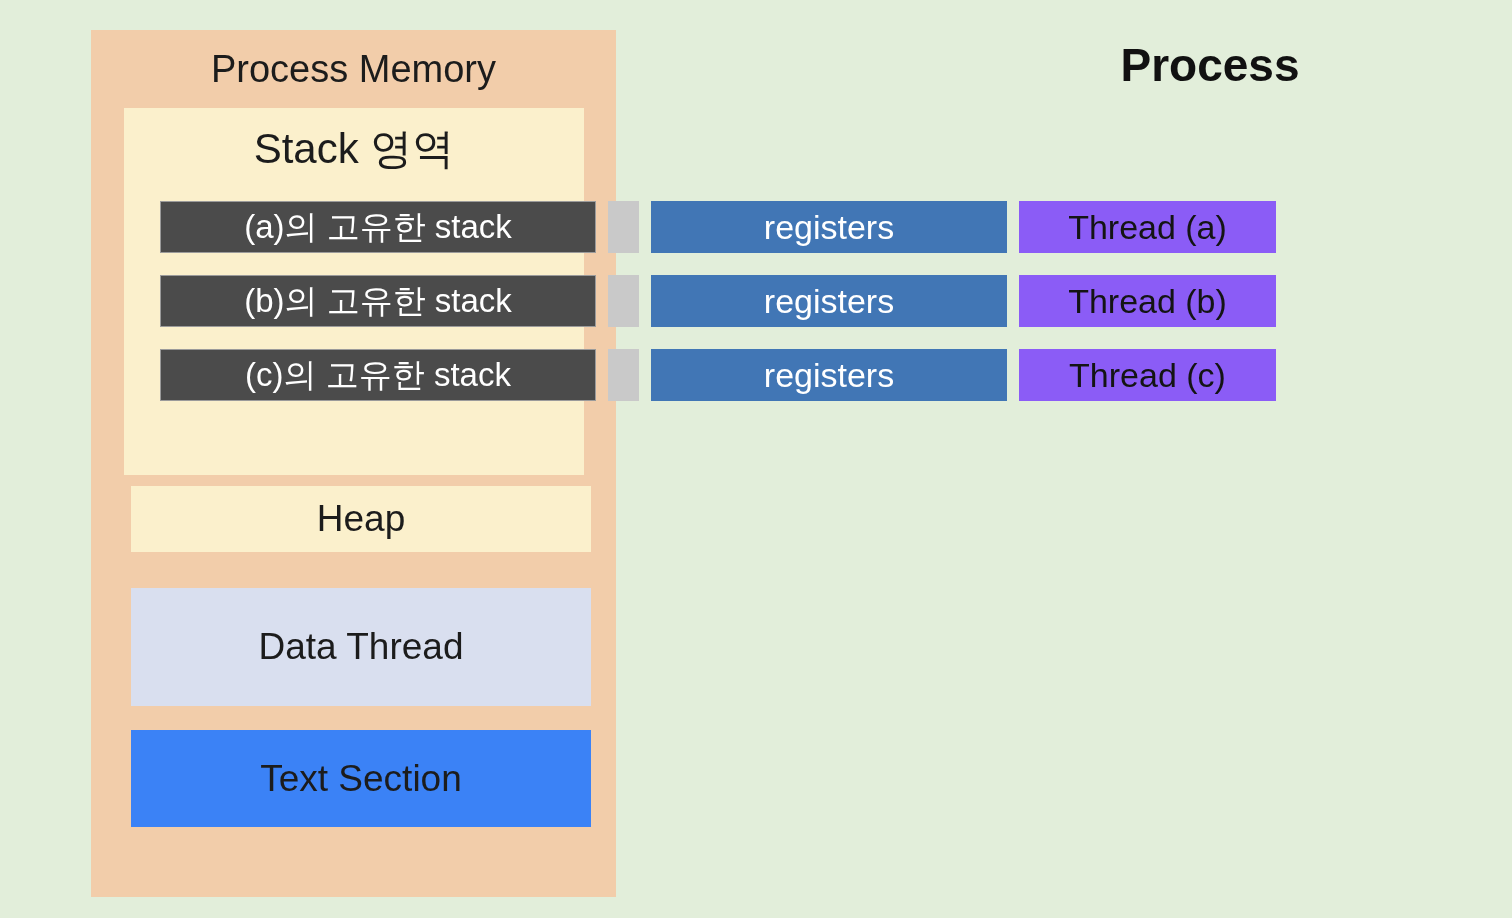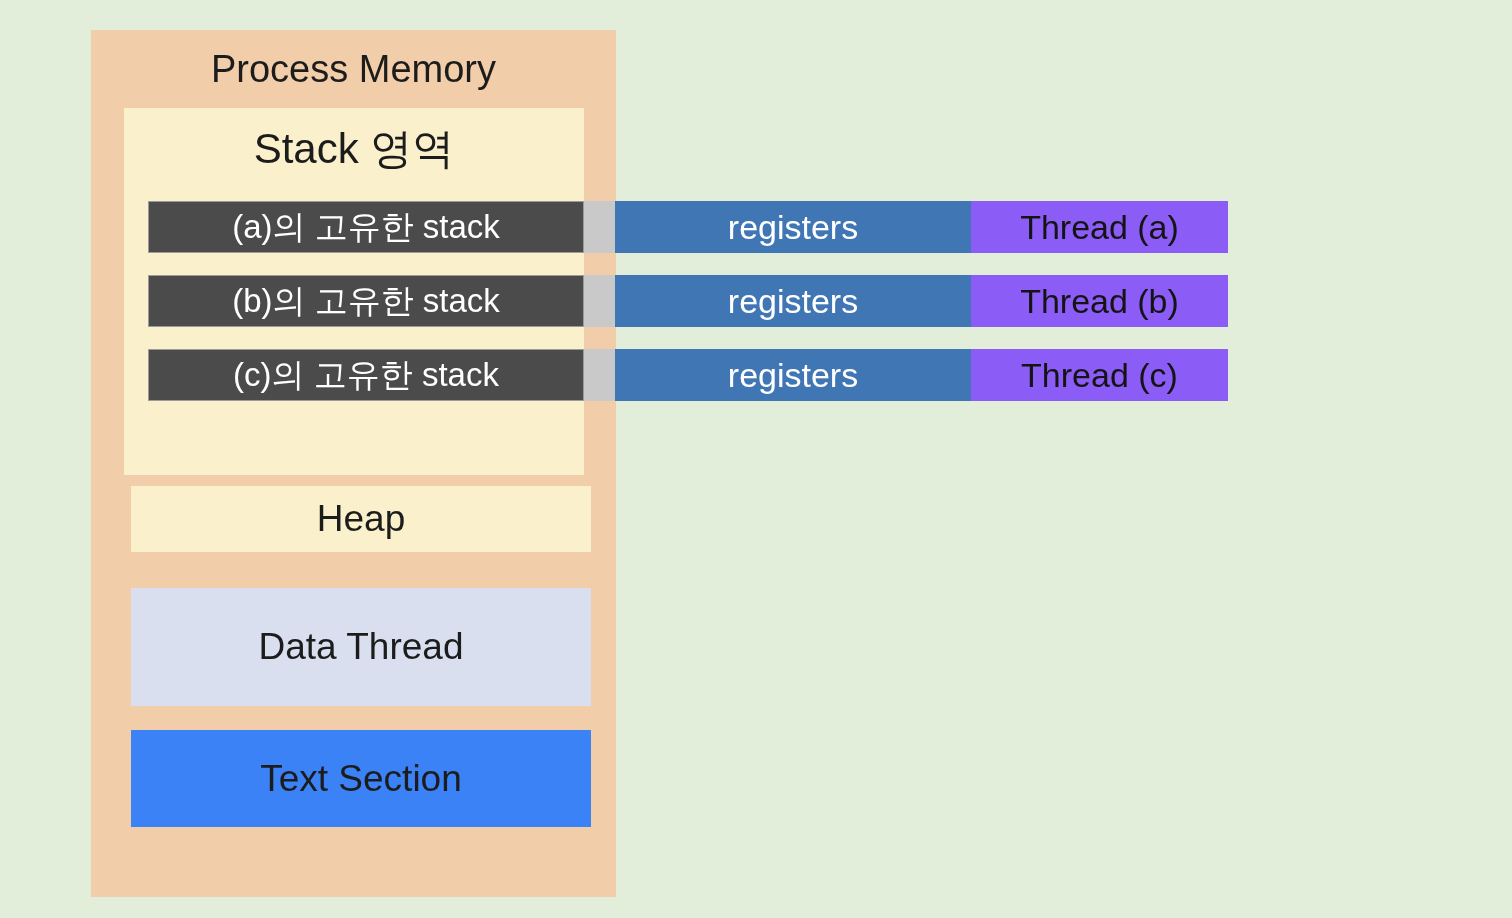--- a/index.html
+++ b/index.html
@@ -78,20 +78,21 @@
   }
   .row-a { top: 201px; }
   .row-b { top: 275px; }
   .row-c { top: 349px; }
   .seg {
     display: flex;
     align-items: center;
     justify-content: center;
     box-sizing: border-box;
     white-space: nowrap;
+    margin-left: 12px;
   }
   .seg-stack {
     width: 436px;
     background: #4b4b4b;
     border: 1px solid #9b9b9b;
     color: #ffffff;
     font-size: 33px;
   }
   .seg-conn {
     width: 31px;
@@ -160,14 +161,15 @@
     <div class="seg seg-thread">Thread (b)</div>
   </div>
 
   <div class="thread-row row-c">
     <div class="seg seg-stack">(c)의 고유한 stack</div>
     <div class="seg seg-conn"></div>
     <div class="seg seg-registers">registers</div>
     <div class="seg seg-thread">Thread (c)</div>
   </div>
 
+  <div class="process-title">Process</div>
 
 </div>
 
 </body></html>

